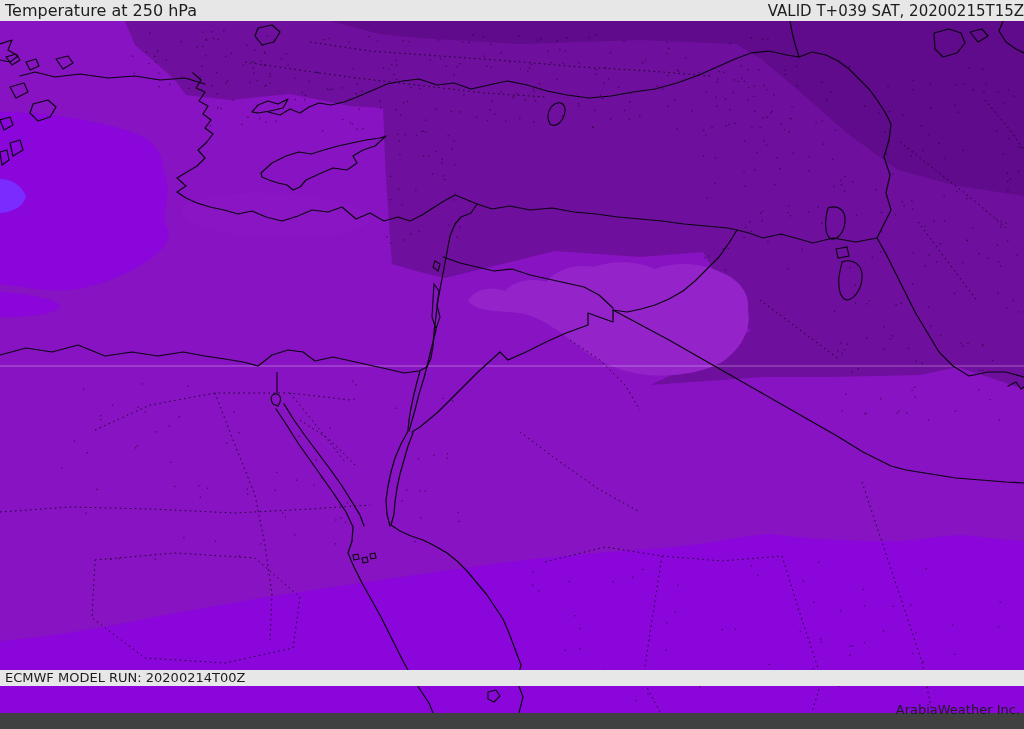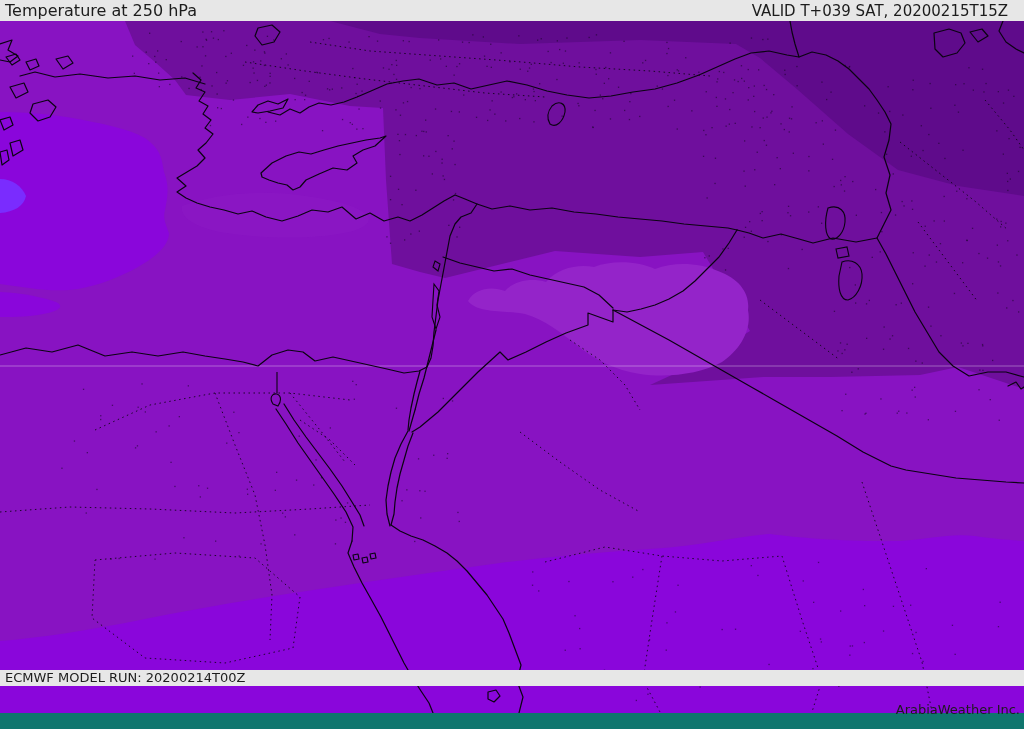--- a/index.html
+++ b/index.html
@@ -1,22 +1,22 @@
 <!DOCTYPE html>
 <html style="--c-bar-bg: #e7e7e7; --c-bar-text: #1c1c1c; --c-base: #8813C2; --c-dark1: #6F0F9D; --c-dark2: #5F0B8B; --c-light-patch: #9424C9; --c-coast-strip: #8C1AC4; --c-bright: #8A06DB; --c-brightest: #7A2CFE; --c-line: #0b0312; --c-gridline: rgba(255,255,255,0.35);"><head>
 <meta charset="utf-8">
 <style>
   html,body{margin:0;padding:0;background:#e7e7e7;}
   .screen{position:relative;width:1024px;height:729px;overflow:hidden;
-          background:#0f766e;font-family:"DejaVu Sans","Liberation Sans",sans-serif;}
+          background:#404040;font-family:"DejaVu Sans","Liberation Sans",sans-serif;}
   .titlebar{position:absolute;left:0;top:0;width:1024px;height:21px;
             background:var(--c-bar-bg,#e7e7e7);z-index:5;}
   .titlebar .left{position:absolute;left:5px;top:1px;font-size:16px;
                   color:var(--c-bar-text,#1c1c1c);white-space:nowrap;}
-  .titlebar .right{position:absolute;right:16px;top:2px;font-size:15px;
+  .titlebar .right{position:absolute;right:0;top:2px;font-size:15px;
                    color:var(--c-bar-text,#1c1c1c);white-space:nowrap;}
   .statusbar{position:absolute;left:0;top:670px;width:1024px;height:16px;
              background:var(--c-bar-bg,#e7e7e7);z-index:5;}
   .statusbar .left{position:absolute;left:5px;top:0px;font-size:13px;
                    color:var(--c-bar-text,#1c1c1c);white-space:nowrap;}
   .statusbar .right{position:absolute;right:4px;top:0px;font-size:13px;
                     color:var(--c-bar-text,#1c1c1c);white-space:nowrap;margin-top:32px;}
   .mapwrap{position:absolute;left:0;top:21px;width:1024px;height:692px;}
   svg .coast{fill:none;stroke:var(--c-line,#0b0312);stroke-width:1.2;
              stroke-linejoin:round;stroke-linecap:round;}

